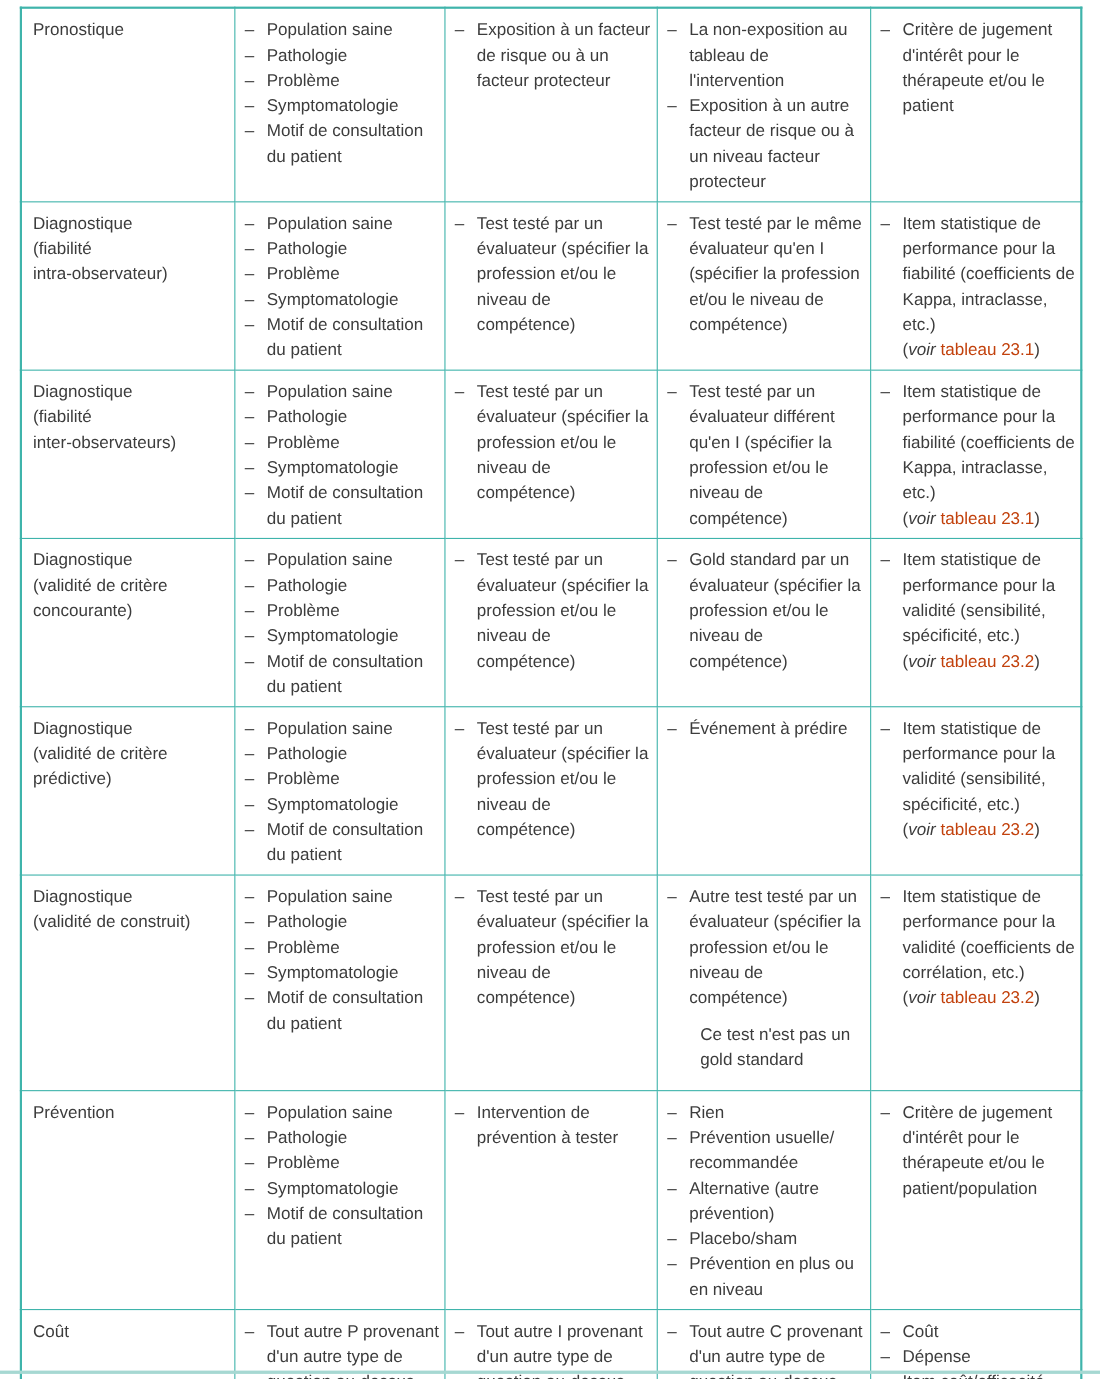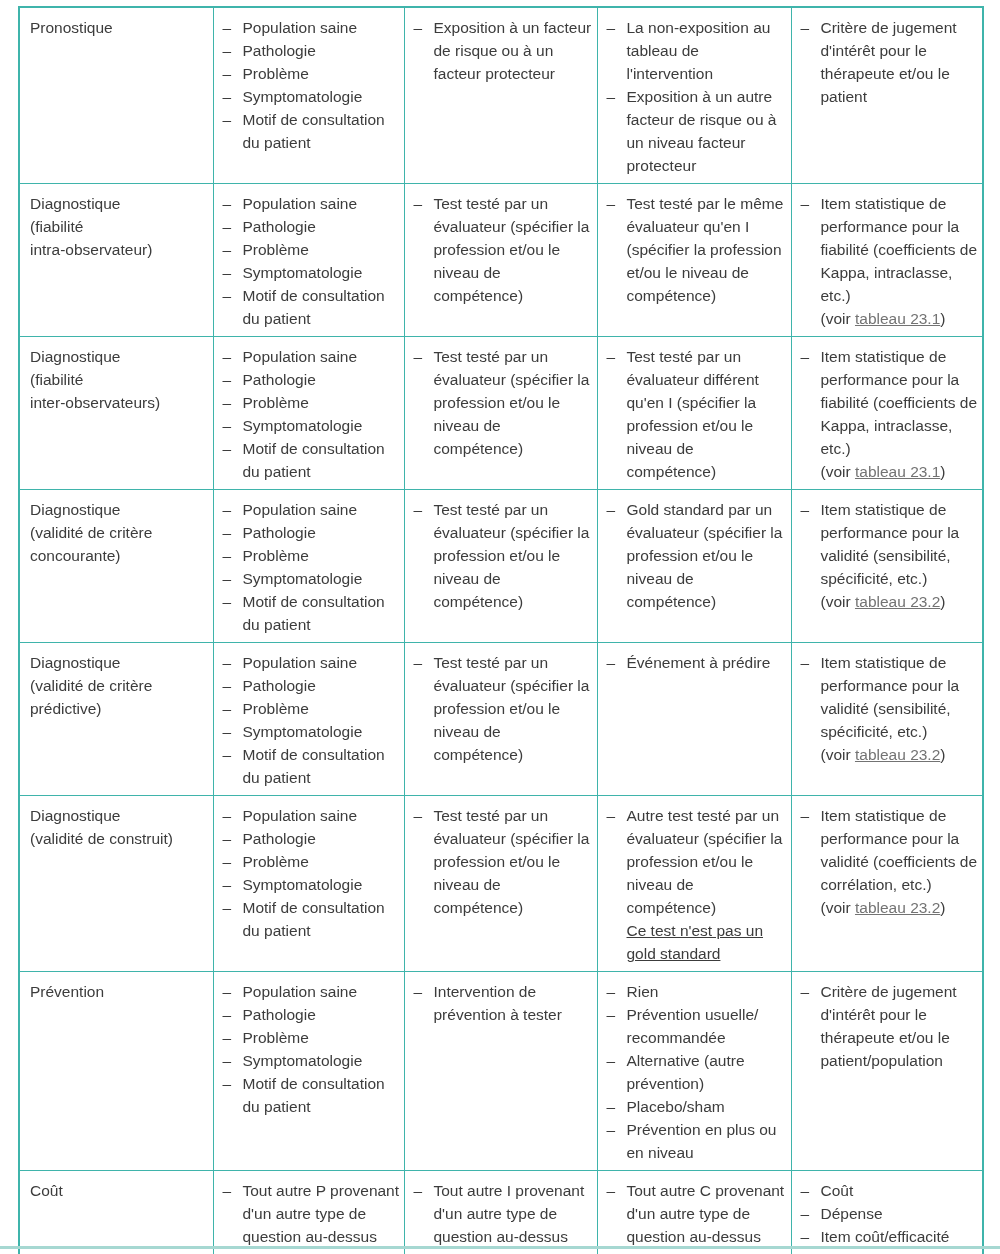--- a/index.html
+++ b/index.html
@@ -29,23 +29,23 @@
     color:#3c3c3c;
     overflow:hidden;
   }
   td.label-cell{
     white-space:pre-line;
     padding-left:10px;
   }
   .item{display:flex;align-items:flex-start;}
   .dash{flex:0 0 20px;}
   .item-text{flex:1 1 auto;min-width:0;}
-  .followup{margin:0;text-decoration:underline;}
-  .note .it{}
-  .note .ref{color:#737373;cursor:pointer;text-decoration:underline;}
+  .followup{margin:10px;}
+  .note .it{font-style:italic;}
+  .note .ref{color:#c2410c;cursor:pointer;}
   .bottom-rule{
     position:absolute;left:0;top:1246px;
     width:1000px;height:3px;
     background:#a6d8d2;
   }
 </style>
 </head>
 <body>
 
 <div class="page">

